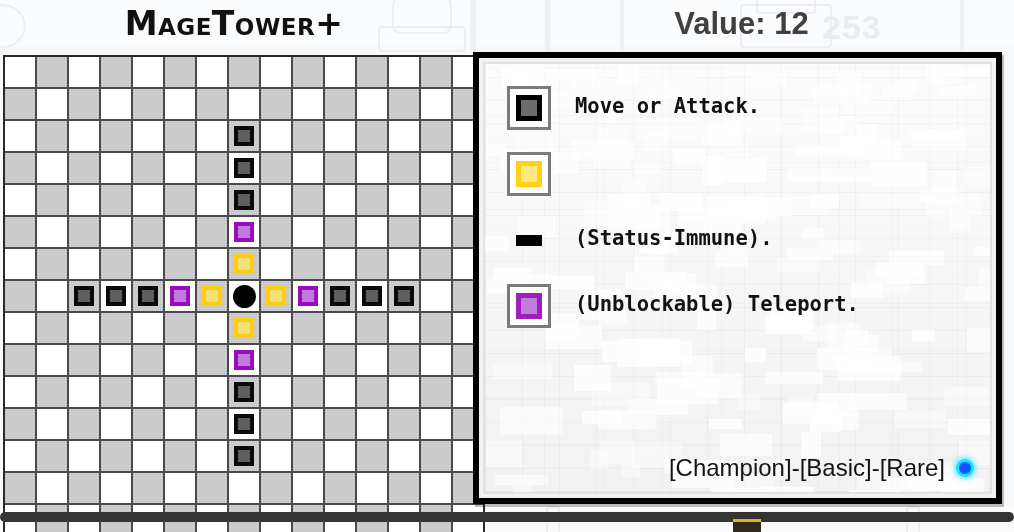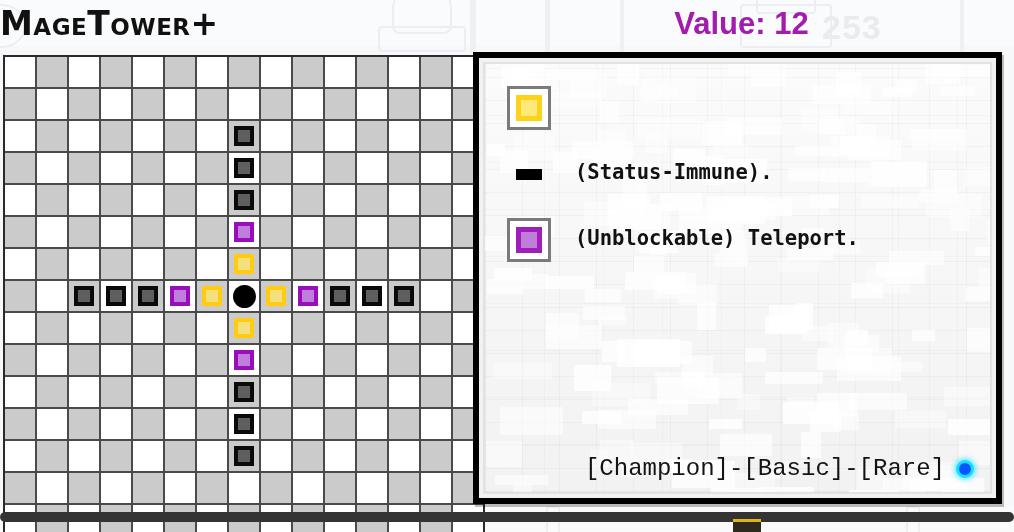--- a/index.html
+++ b/index.html
@@ -16,30 +16,30 @@
   .bg-band{position:absolute;background:#f1f4f7;}
   .bg-soft{position:absolute;border:2px solid #eceef1;border-radius:2px;}
   .bg-ghost-text{
     position:absolute;font-family:"Liberation Sans",sans-serif;
     font-weight:700;color:#e9ebee;letter-spacing:1px;
   }
 
   
   #header{position:absolute;left:0;top:0;width:1014px;height:52px;}
   #game-title{
-    position:absolute;left:0;top:2px;width:468px;text-align:left;
+    position:absolute;left:0;top:2px;width:468px;text-align:center;
     font-family:"DejaVu Sans", sans-serif;
     font-size:33px;font-weight:600;color:#111;
     font-variant:small-caps;letter-spacing:.5px;line-height:44px;
     white-space:nowrap;
   }
   #value-readout{
     position:absolute;left:473px;top:2px;width:537px;text-align:center;
     font-family:"Liberation Sans", sans-serif;
-    font-size:31px;font-weight:bold;color:#a21caf;line-height:44px;
+    font-size:31px;font-weight:bold;color:#404040;line-height:44px;
     white-space:nowrap;
   }
 
   
   #board-wrap{position:absolute;left:3px;top:55px;}
   #board{
     border:2px solid #2a2a2a;background:#4a4a4a;
     display:grid;grid-template-columns:repeat(15,30px);
     grid-template-rows:repeat(15,30px);gap:2px;padding:0;
   }
@@ -93,21 +93,21 @@
     font-family:"DejaVu Sans Mono","Liberation Mono",monospace;
     font-size:20.5px;font-weight:bold;color:#111;
     line-height:29px;padding-top:6px;white-space:pre-line;
   }
 
   #panel-footer{
     position:absolute;right:16px;bottom:10px;
     display:flex;align-items:center;
   }
   #rarity-line{
-    font-family:Liberation Mono, monospace;
+    font-family:Liberation Sans, sans-serif;
     font-size:24px;color:#131313;white-space:nowrap;text-align:center;
   }
   #rarity-dot{
     width:18px;height:18px;border-radius:50%;
     background:#0b55ff;border:3px solid #12e0ff;
     box-shadow:0 0 5px 2px rgba(0,220,255,.55);
     margin-left:11px;box-sizing:border-box;
   }
 
   
@@ -597,20 +597,26 @@
       <div class="brick" style="left: 1.80109px; top: 79.6533px; width: 18.4034px; height: 11.9873px; opacity: 0.93;"></div>
       <div class="brick" style="left: 362.713px; top: 76.1464px; width: 53.5597px; height: 19.3597px; opacity: 0.77;"></div>
       <div class="brick" style="left: 28.2797px; top: 420.17px; width: 19.0013px; height: 15.8261px; opacity: 0.57;"></div>
       <div class="brick" style="left: 148.698px; top: 277.842px; width: 16.2132px; height: 25.4735px; opacity: 0.69;"></div>
       <div class="brick" style="left: 381.21px; top: 204.82px; width: 43.6191px; height: 24.1088px; opacity: 0.5;"></div>
       <div class="brick" style="left: 234.878px; top: 166.733px; width: 24.8289px; height: 23.1606px; opacity: 0.73;"></div>
       <div class="brick" style="left: 433.22px; top: 402.43px; width: 49.5023px; height: 25.1562px; opacity: 0.48;"></div>
 
     <div id="legend">
 
+      <div class="legend-row">
+        <div class="legend-icon">
+          <div class="li-dark"></div>
+        </div>
+        <div class="legend-text">Move or Attack.</div>
+      </div>
 
       <div class="legend-row">
         <div class="legend-icon">
           <div class="li-yellow"></div>
         </div>
       </div>
 
       <div class="legend-row">
         <div class="legend-icon bare">
           <div class="li-dash"></div>

